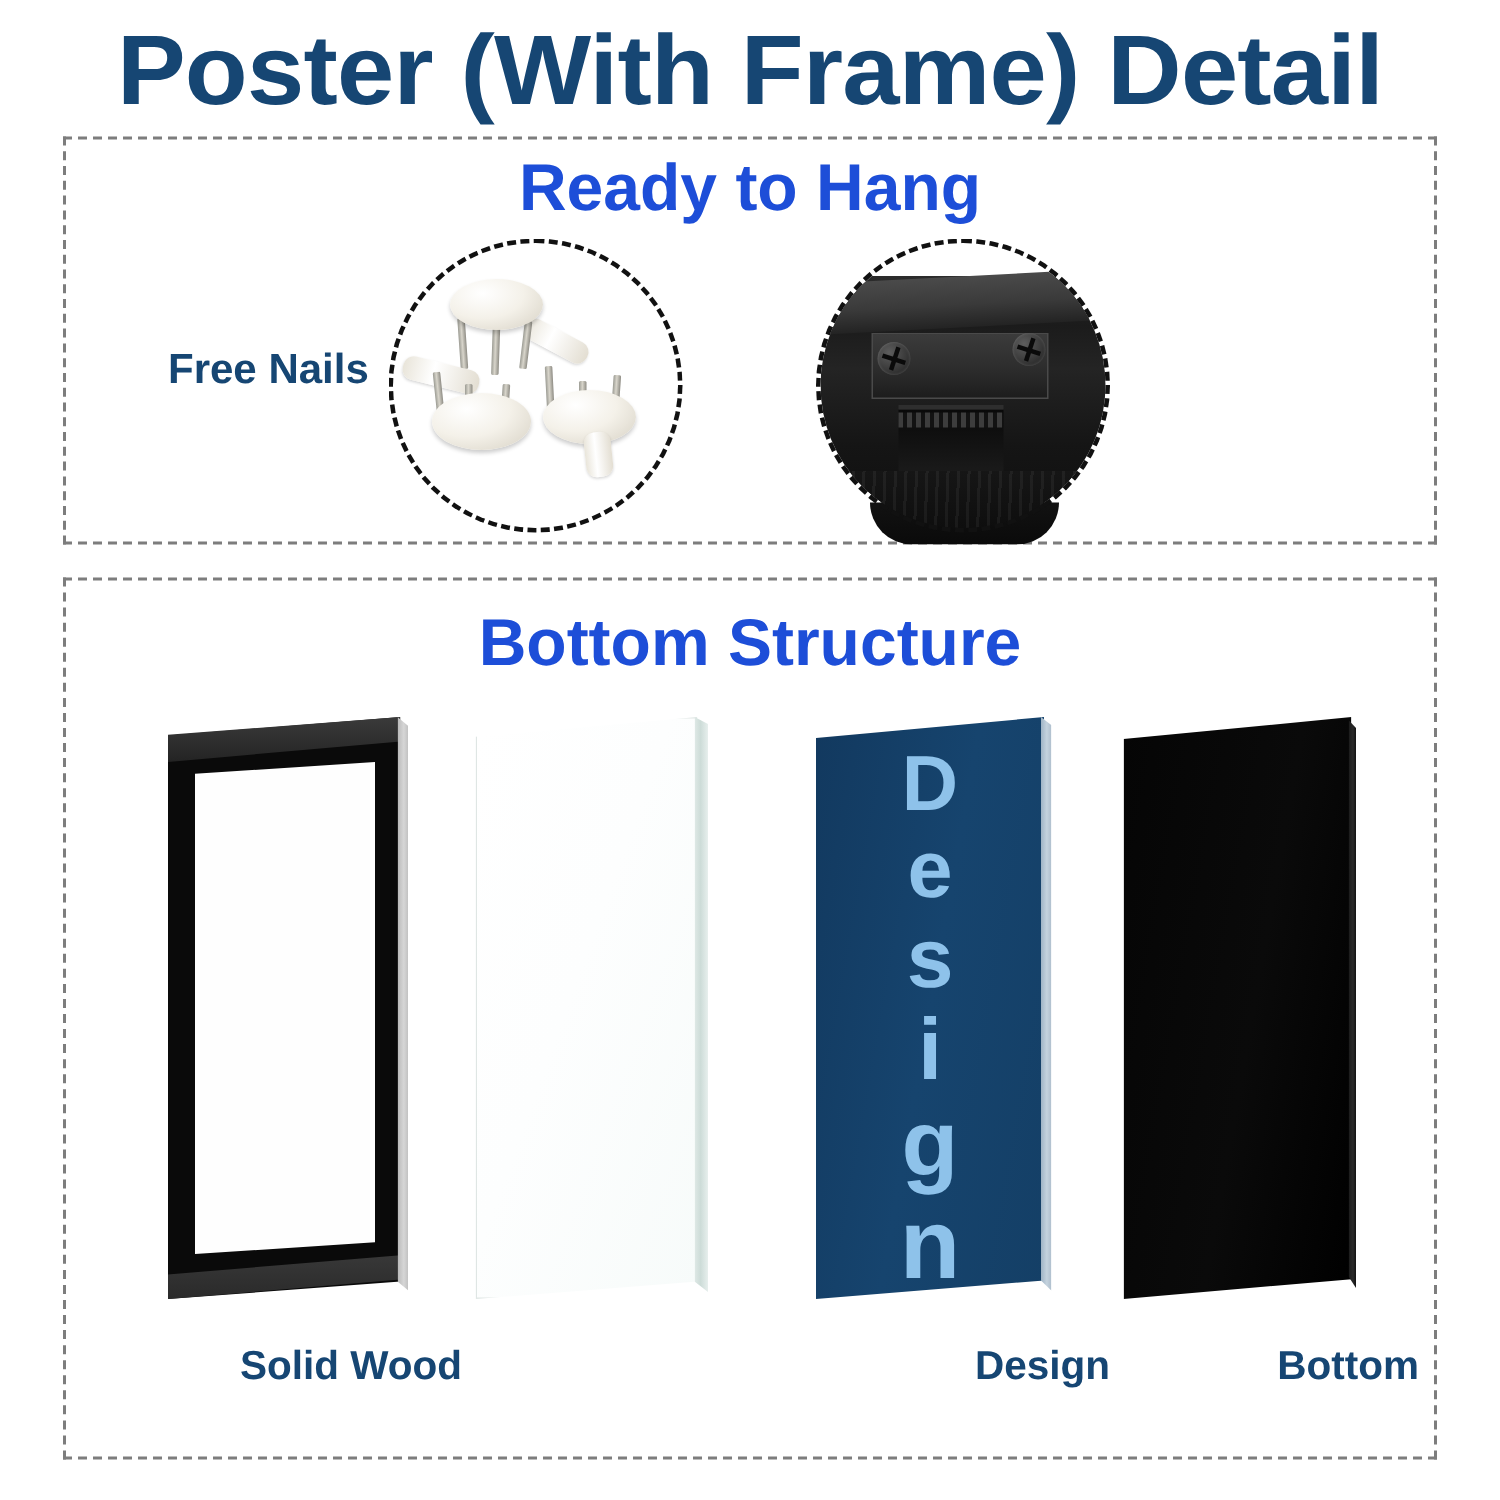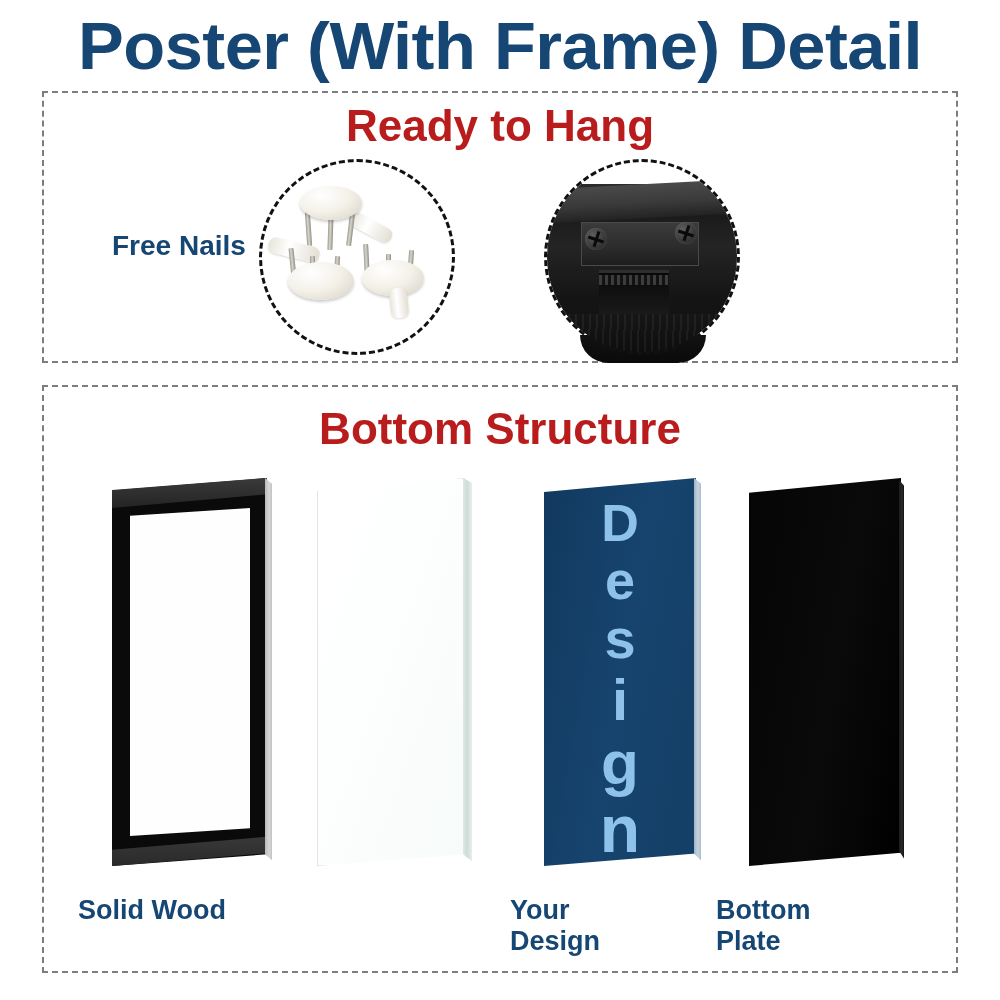--- a/index.html
+++ b/index.html
@@ -39,21 +39,21 @@
   }
   #section-ready-box { left: 42px; top: 91px; width: 916px; height: 272px; }
   #section-structure-box { left: 42px; top: 385px; width: 916px; height: 588px; }
 
   .section-title {
     position: absolute;
     width: 100%;
     text-align: center;
     font-size: 44px;
     font-weight: bold;
-    color: #b91c1c;
+    color: #1d4ed8;
     white-space: nowrap;
   }
   #ready-title { left: 0; top: 101px; }
   #structure-title { left: 0; top: 404px; }
 
   
   .detail-circle {
     position: absolute;
     border: 3px dashed #111111;
     border-radius: 50%;
@@ -309,21 +309,21 @@
     width: 5px; height: 384px;
     background: linear-gradient(90deg, #1a1a1a 0%, #2a2a2a 60%, #111111 100%);
     clip-path: polygon(0% 0%, 100% 1.4%, 100% 98.6%, 0% 96.6%);
   }
 
   
   .caption {
     position: absolute;
     top: 895px;
     width: 230px;
-    text-align: left;
+    text-align: right;
     font-size: 27px;
     font-weight: bold;
     color: #164673;
     line-height: 1.14;
   }
   #caption-frame  { left: 78px; }
   #caption-glass  { left: 268px; }
   #caption-design { left: 510px; }
   #caption-plate  { left: 716px; }
 </style>
@@ -420,20 +420,18 @@
 </div>
 
 <div id="caption-frame" class="caption">
   <div>Solid Wood</div>
 </div>
 
 <div id="caption-glass" class="caption">
 </div>
 
 <div id="caption-design" class="caption">
-  <div>Your</div>
   <div>Design</div>
 </div>
 
 <div id="caption-plate" class="caption">
   <div>Bottom</div>
-  <div>Plate</div>
 </div>
 
 </body></html>

